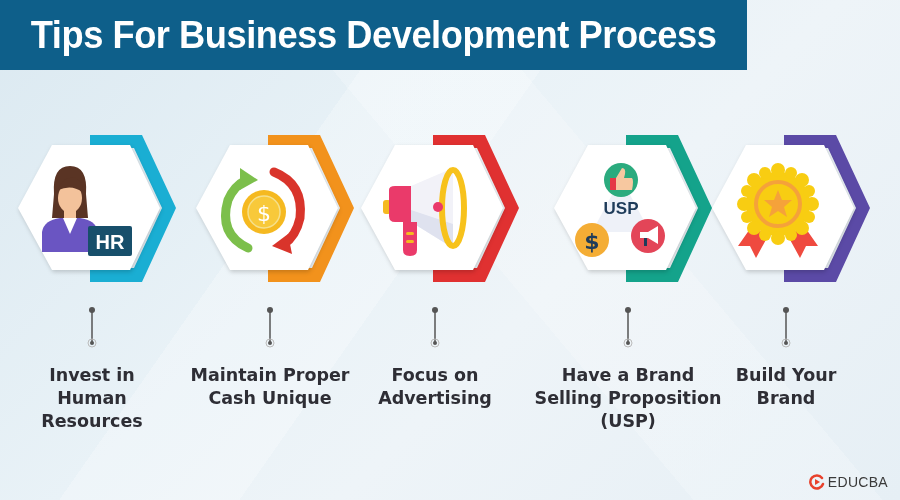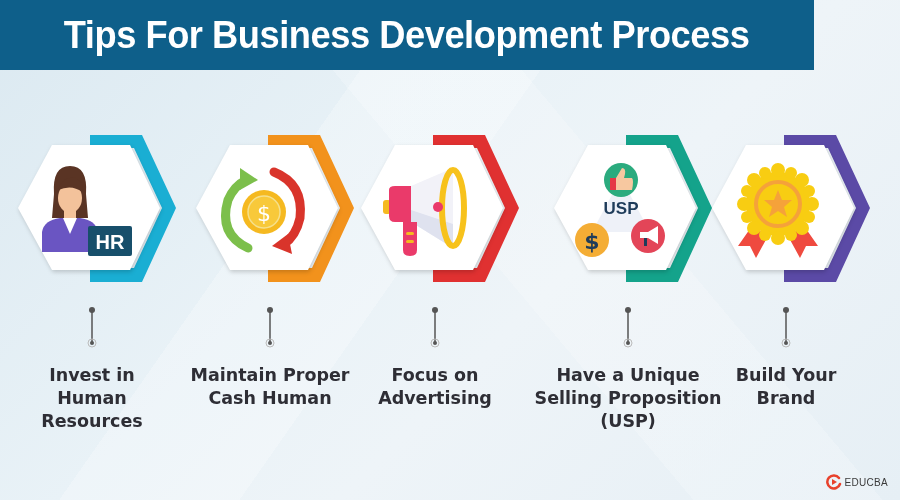--- a/index.html
+++ b/index.html
@@ -9,21 +9,21 @@
     font-family: "DejaVu Sans", sans-serif;
     background: linear-gradient(135deg, #dbe9f1 0%, #e9f2f7 40%, #eef4f8 60%, #e6eff5 100%);
   }
   .bg-stripe {
     position:absolute; inset:70px 0 0 0; pointer-events:none;
     background:
       linear-gradient(125deg, transparent 0 30%, rgba(255,255,255,0.25) 30% 45%, transparent 45% 100%),
       linear-gradient(50deg, transparent 0 55%, rgba(255,255,255,0.2) 55% 70%, transparent 70% 100%);
   }
   .header {
-    position:absolute; left:0; top:0; width:814px; height:70px;
+    position:absolute; left:0; top:0; width:747px; height:70px;
     background:#0e5f8a;
     display:flex; align-items:center; justify-content:center;
   }
   .header h1 {
     color:#ffffff;
     font-family: "Liberation Sans", sans-serif;
     font-weight:bold;
     font-size:39px;
     letter-spacing:-0.5px;
     transform: scaleX(0.93);
@@ -44,21 +44,21 @@
     font-weight:bold;
     font-size:17.5px;
     line-height:23px;
     color:#2e2e35;
     white-space:pre-line;
   }
   .logo {
     position:absolute; right:12px; bottom:10px; display:flex; align-items:center; gap:3px;
   }
   .logo span {
-    font-family:"Liberation Sans", sans-serif; font-size:10px; color:#3a3a3a; letter-spacing:0.3px;
+    font-family:"Liberation Sans", sans-serif; font-size:14px; color:#3a3a3a; letter-spacing:0.3px;
   }
 </style>
 </head>
 <body>
 
 <div class="bg-stripe"></div>
 
 <div class="header">
   <h1>Tips For Business Development Process</h1>
 </div>
@@ -107,21 +107,21 @@
       <text x="56" y="61" text-anchor="middle" font-family="DejaVu Sans, sans-serif" font-size="22" fill="#ffffff">$</text>
     </svg>
   </div>
   <svg class="connector" viewBox="0 0 12 42">
     <circle cx="6" cy="4" r="3" fill="#555"></circle>
     <line x1="6" y1="4" x2="6" y2="36" stroke="#555" stroke-width="1.5"></line>
     <circle cx="6" cy="37" r="4" fill="none" stroke="#bbb" stroke-width="1"></circle>
     <circle cx="6" cy="37" r="2" fill="#555"></circle>
   </svg>
   <div class="label">Maintain Proper
-Cash Human</div>
+Cash Unique</div>
 </div>
 
 <div class="step" style="left:345px;">
   <div class="hex-wrap">
     <svg class="frame" width="180" height="160" viewBox="0 0 180 160">
       <polygon points="88,5 140,5 174,78 140,152 88,152 88,138 132,138 160,78 132,18 88,18" fill="#e03131"></polygon>
       <polygon points="50,15 128,15 158,78 128,140 50,140 16,78" fill="#ffffff" style="filter:drop-shadow(1px 2px 2px rgba(0,0,0,0.18));"></polygon>
     </svg>
     <svg class="icon" viewBox="0 0 110 100">
       <rect x="10" y="40" width="8" height="14" rx="3" fill="#f5b920"></rect>
@@ -163,21 +163,21 @@
       <path d="M74 72 L82 72 L92 66 L92 84 L82 78 L74 78 Z" fill="#ffffff"></path>
       <rect x="78" y="78" width="3" height="8" fill="#1f3c5a"></rect>
     </svg>
   </div>
   <svg class="connector" viewBox="0 0 12 42">
     <circle cx="6" cy="4" r="3" fill="#555"></circle>
     <line x1="6" y1="4" x2="6" y2="36" stroke="#555" stroke-width="1.5"></line>
     <circle cx="6" cy="37" r="4" fill="none" stroke="#bbb" stroke-width="1"></circle>
     <circle cx="6" cy="37" r="2" fill="#555"></circle>
   </svg>
-  <div class="label">Have a Unique
+  <div class="label">Have a Brand
 Selling Proposition
 (USP)</div>
 </div>
 
 <div class="step" style="left:696px;">
   <div class="hex-wrap">
     <svg class="frame" width="180" height="160" viewBox="0 0 180 160">
       <polygon points="88,5 140,5 174,78 140,152 88,152 88,138 132,138 160,78 132,18 88,18" fill="#5b4aa6"></polygon>
       <polygon points="50,15 128,15 158,78 128,140 50,140 16,78" fill="#ffffff" style="filter:drop-shadow(1px 2px 2px rgba(0,0,0,0.18));"></polygon>
     </svg>

